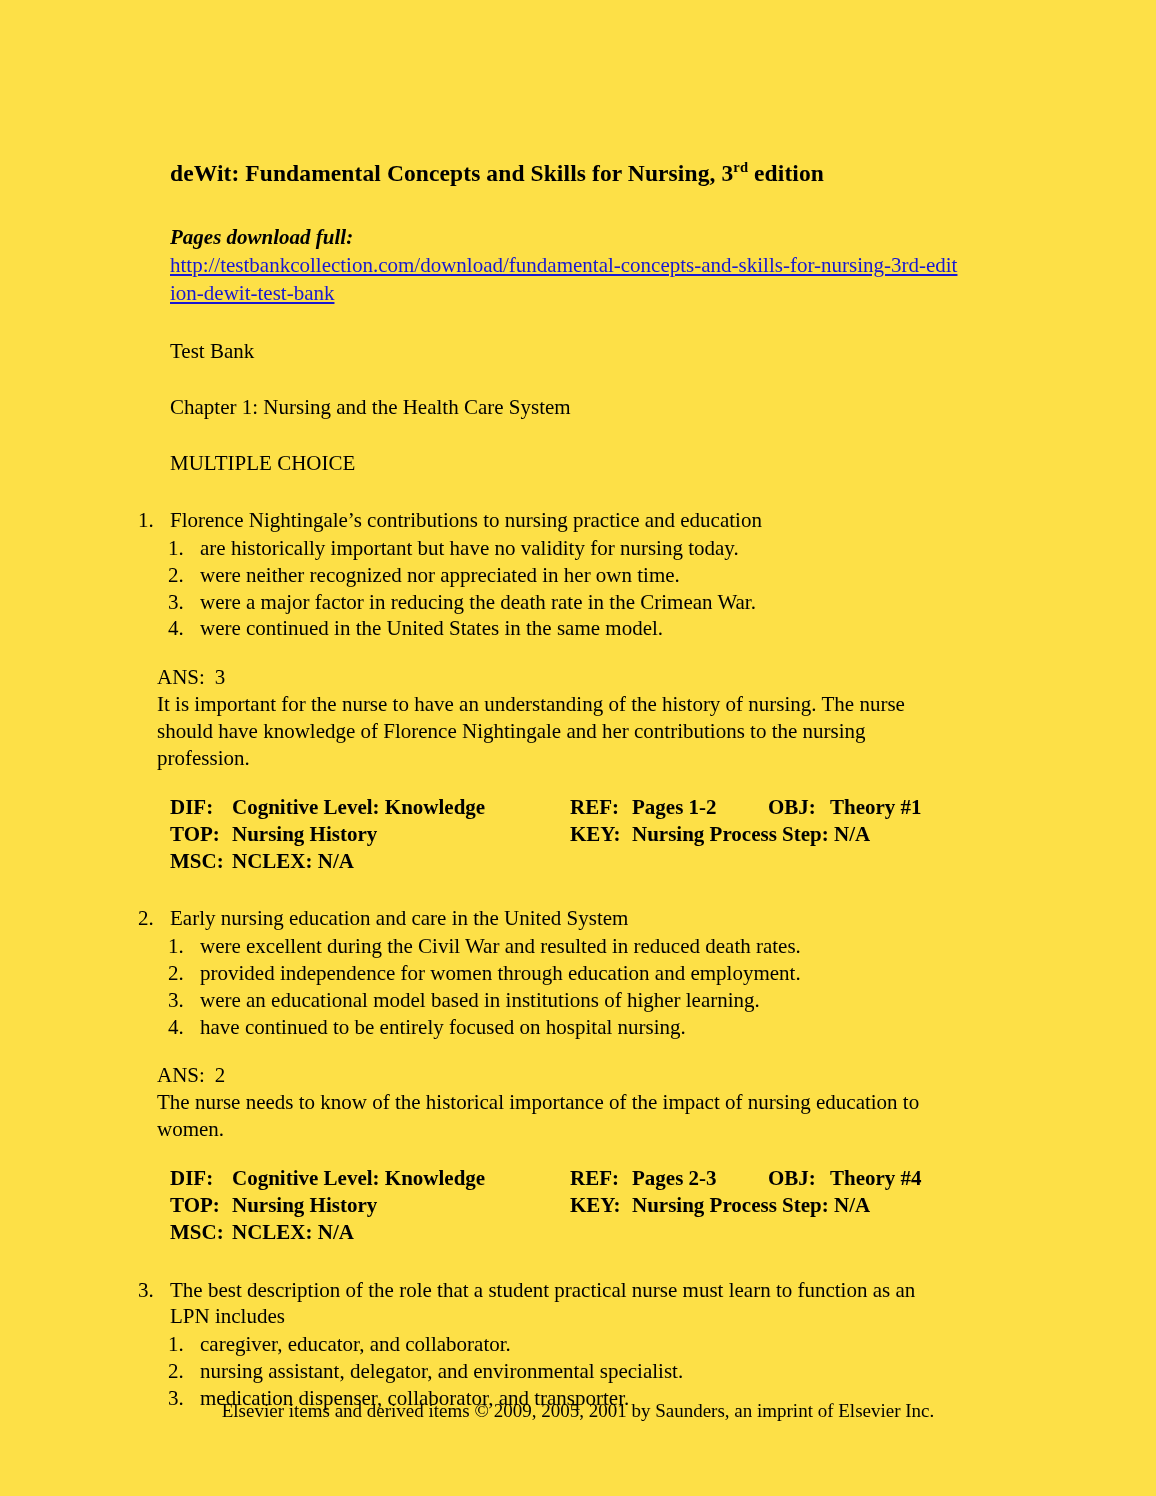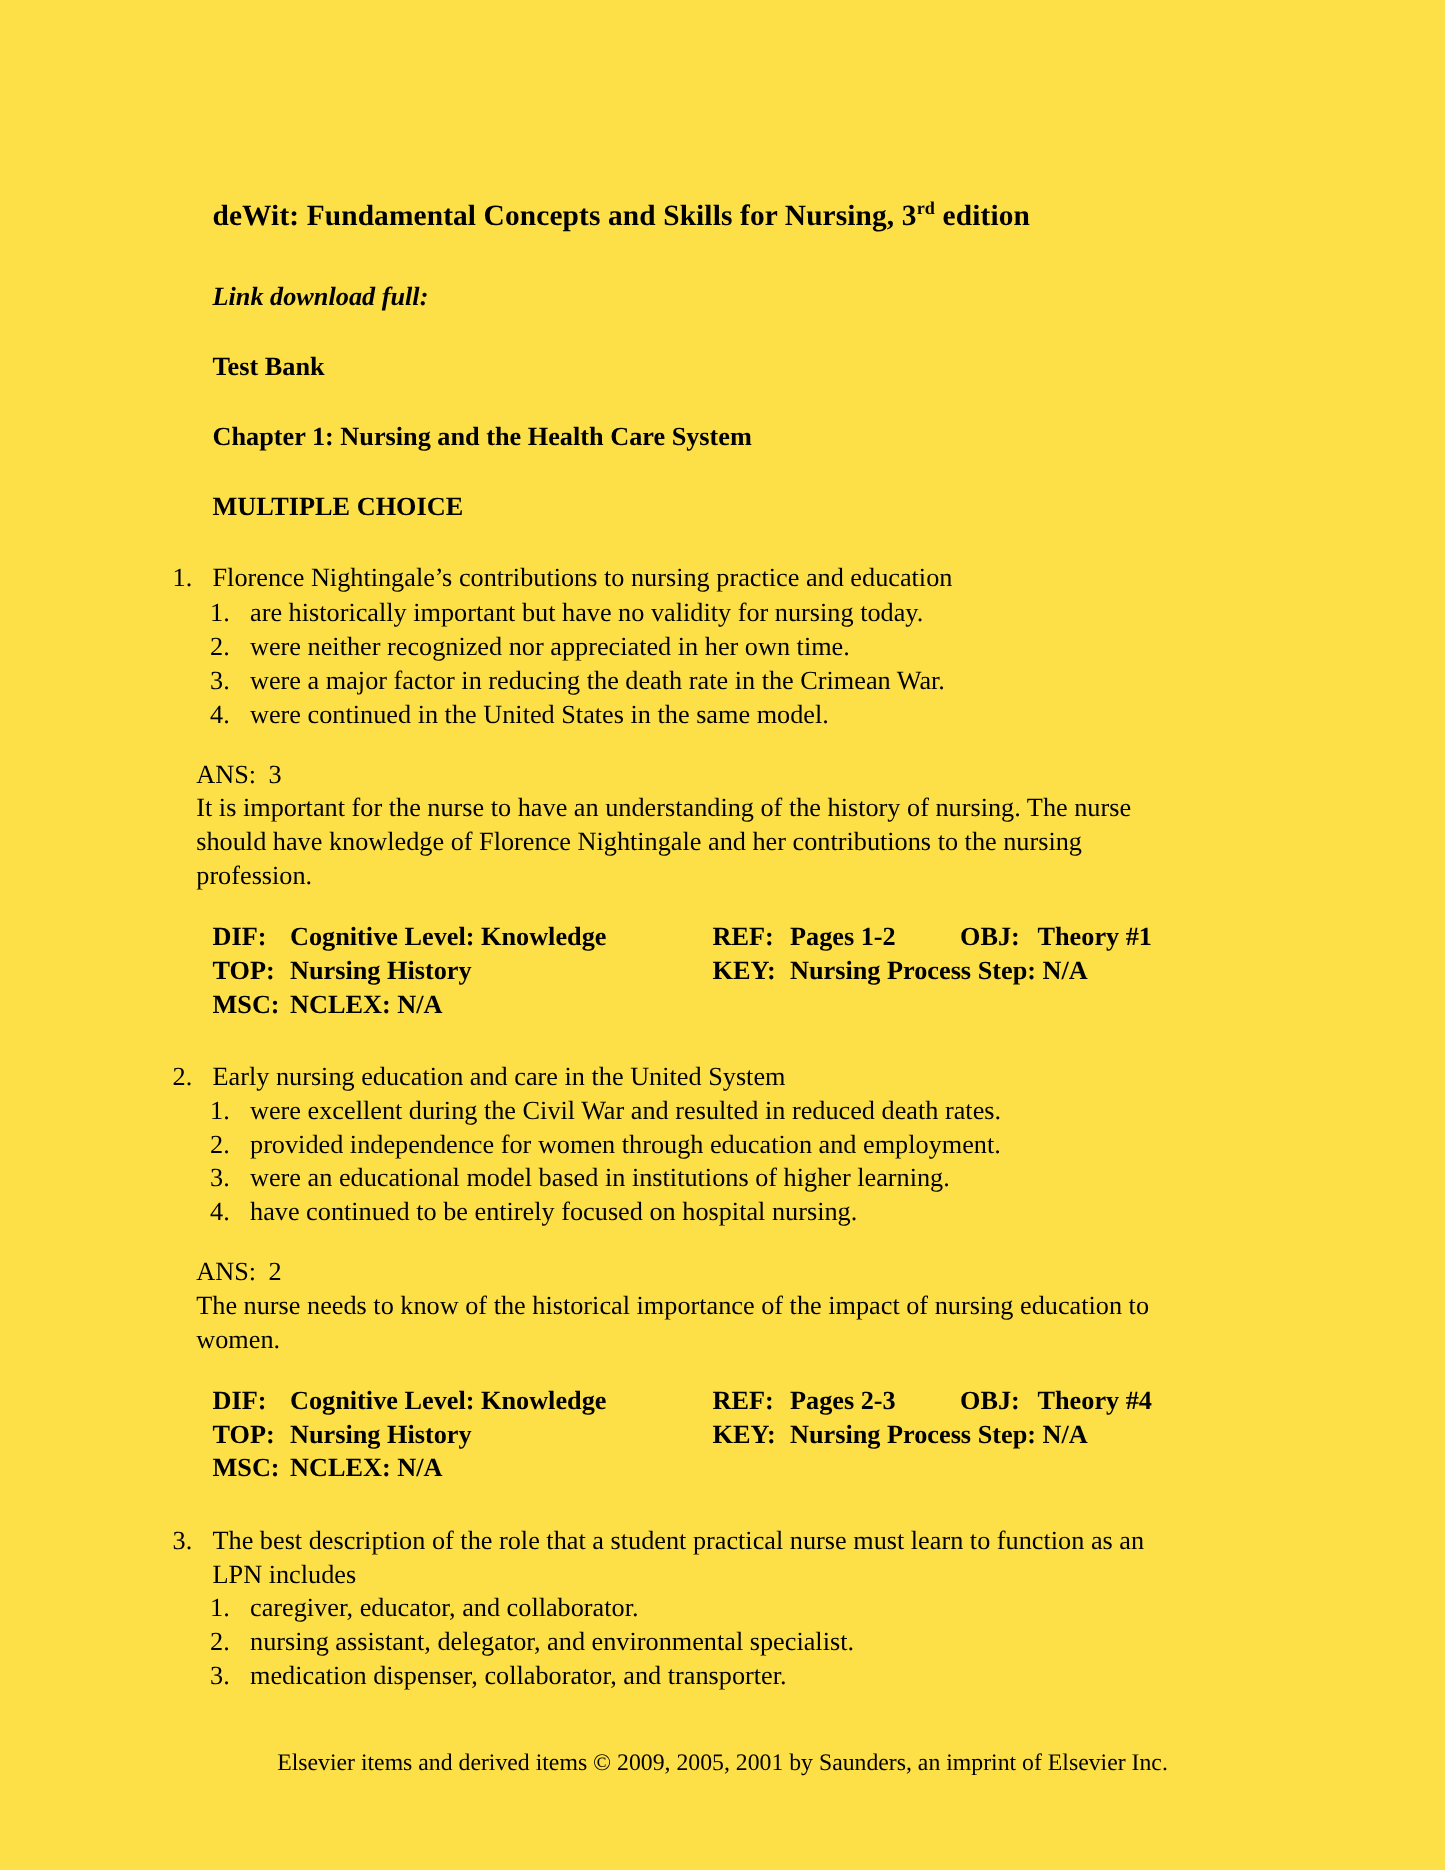--- a/index.html
+++ b/index.html
@@ -54,21 +54,21 @@
     font-size: 21px;
     line-height: 1.33;
     color: #1818d2;
     text-decoration: underline;
     word-break: break-all;
     display: inline;
     cursor: pointer;
   }
   .section-head {
     font-size: 21px;
-    font-weight: bold;
+    font-weight: normal;
     margin: 31px 0 0 32px;
     line-height: 1.2;
   }
 
   
   .qblock {
     margin-top: 31px;
   }
   .q-row {
     display: flex;
@@ -155,22 +155,25 @@
   }
 </style>
 </head>
 <body>
 
 <div class="page">
   <div class="content">
 
     <h1 class="doc-title"><span>deWit: Fundamental Concepts and Skills for Nursing, 3</span><sup>rd</sup><span> edition</span></h1>
 
-    <div class="lead-label">Link download full:</div>
-
+    <div class="lead-label">Pages download full:</div>
+
+    <div class="link-wrap">
+      <a class="doc-link" href="#">http://testbankcollection.com/download/fundamental-concepts-and-skills-for-nursing-3rd-edition-dewit-test-bank</a>
+    </div>
 
     <div class="section-head">Test Bank</div>
 
     <div class="section-head">Chapter 1: Nursing and the Health Care System</div>
 
     <div class="section-head">MULTIPLE CHOICE</div>
 
     <div class="qblock">
       <div class="q-row">
         <div class="q-num">1.</div>

